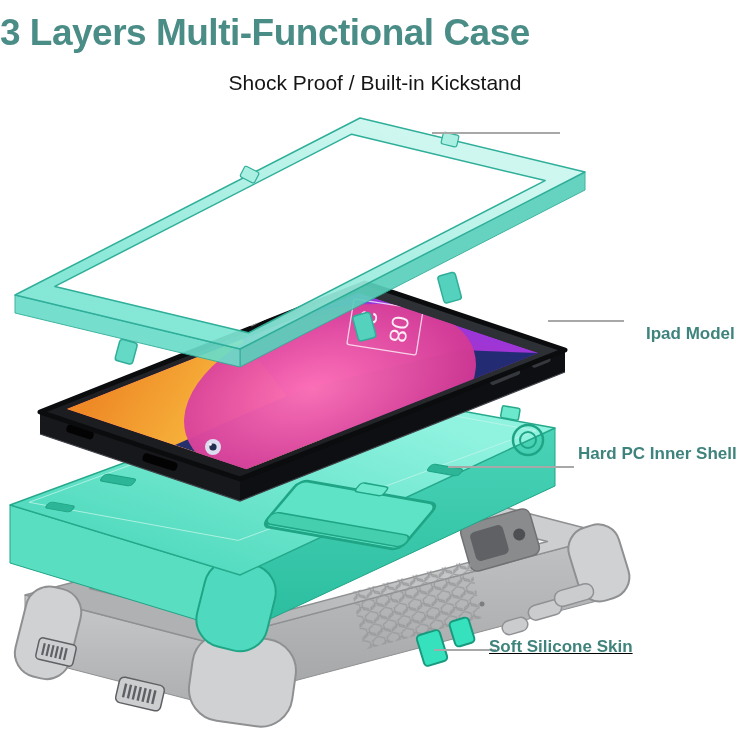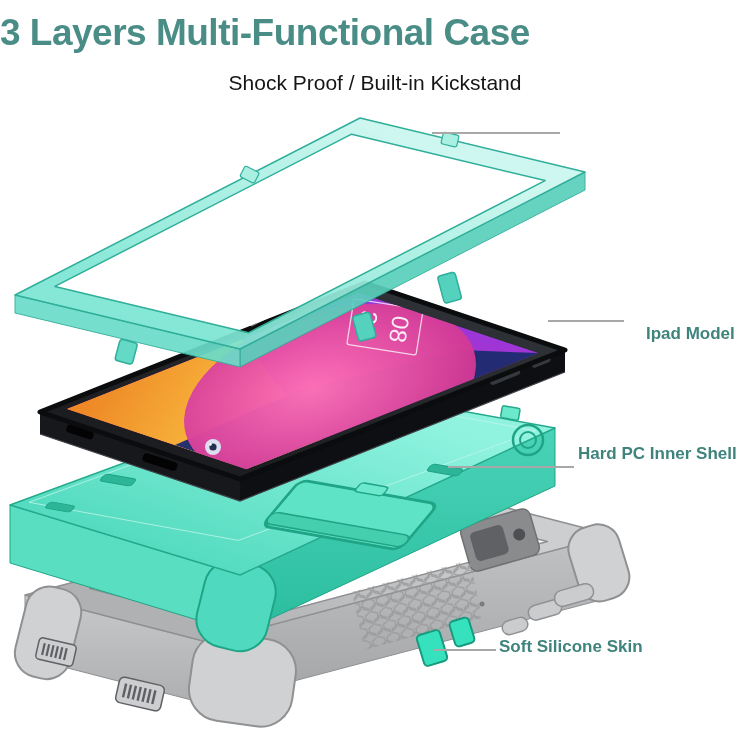--- a/index.html
+++ b/index.html
@@ -266,17 +266,17 @@
 
 
   <div class="callout" style="left:640px;top:324px;margin-left:6px;">
     <div class="t">Ipad Model</div>
   </div>
 
   <div class="callout" style="left:578px;top:444px;">
     <div class="t">Hard PC Inner Shell</div>
   </div>
 
-  <div class="callout" style="left:499px;top:637px;">
+  <div class="callout" style="left:489px;top:637px;text-decoration:underline;">
     <div class="t">Soft Silicone Skin</div>
   </div>
 
 </div>
 
 </body></html>

